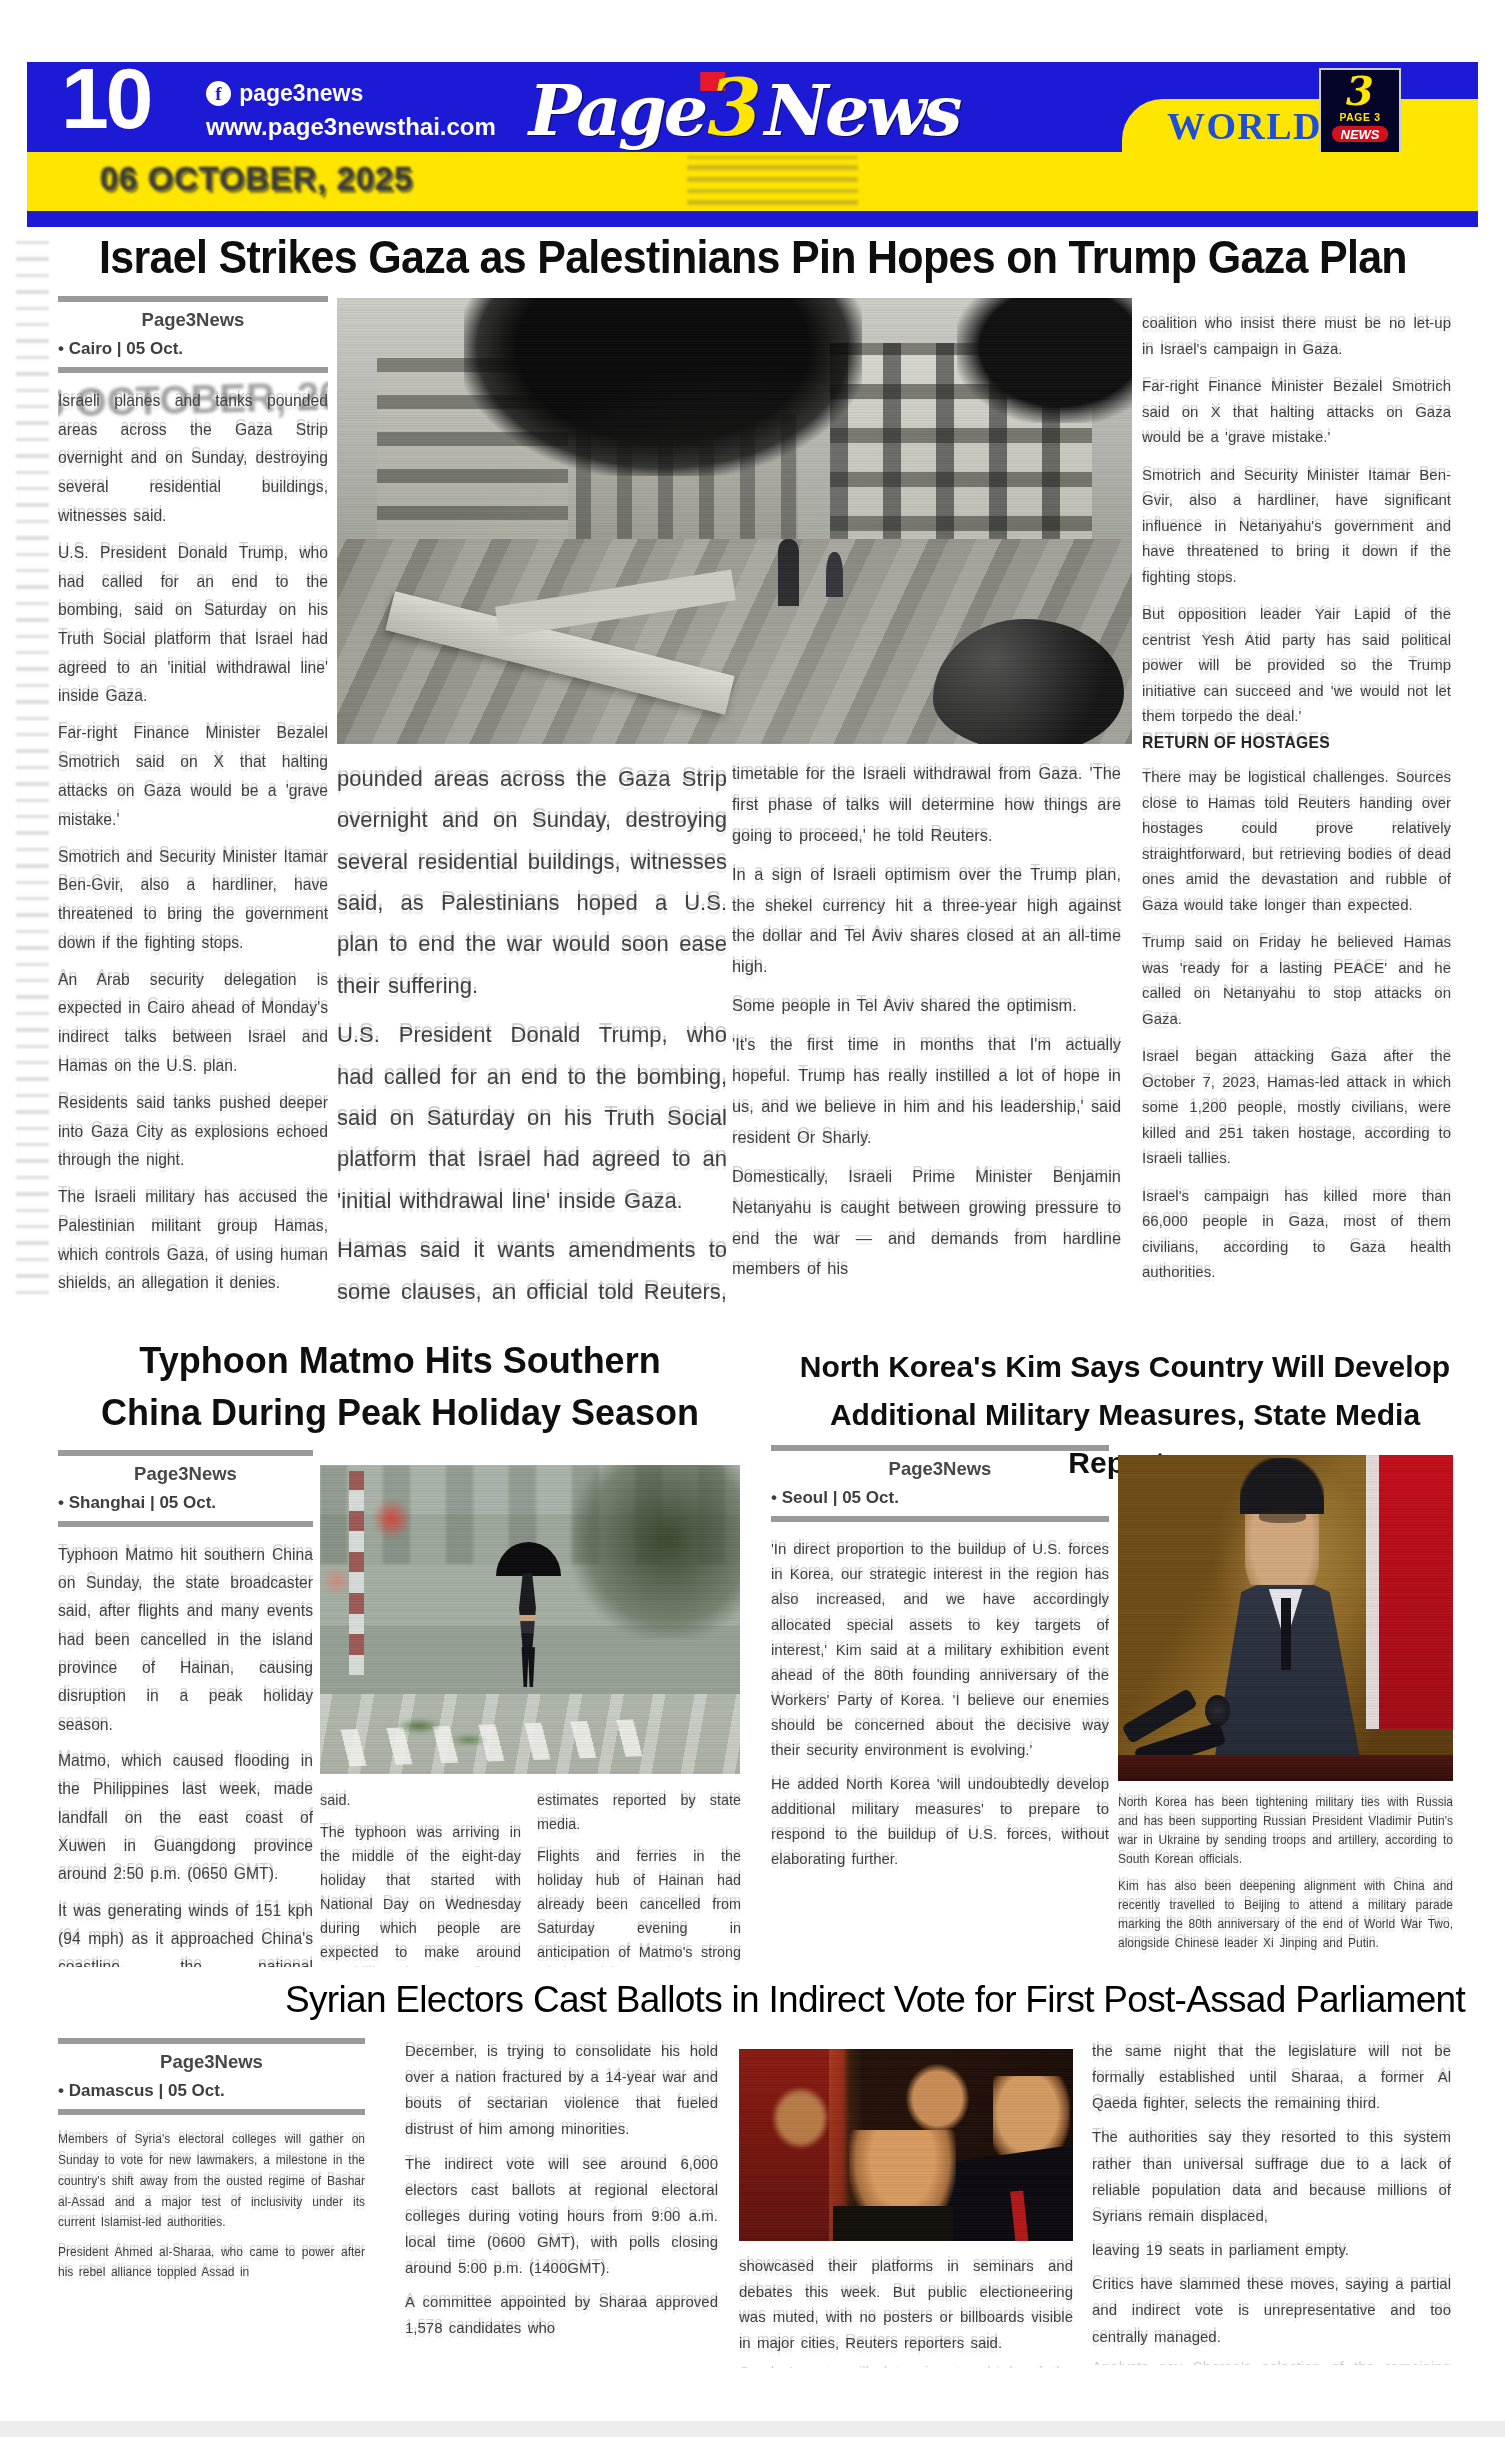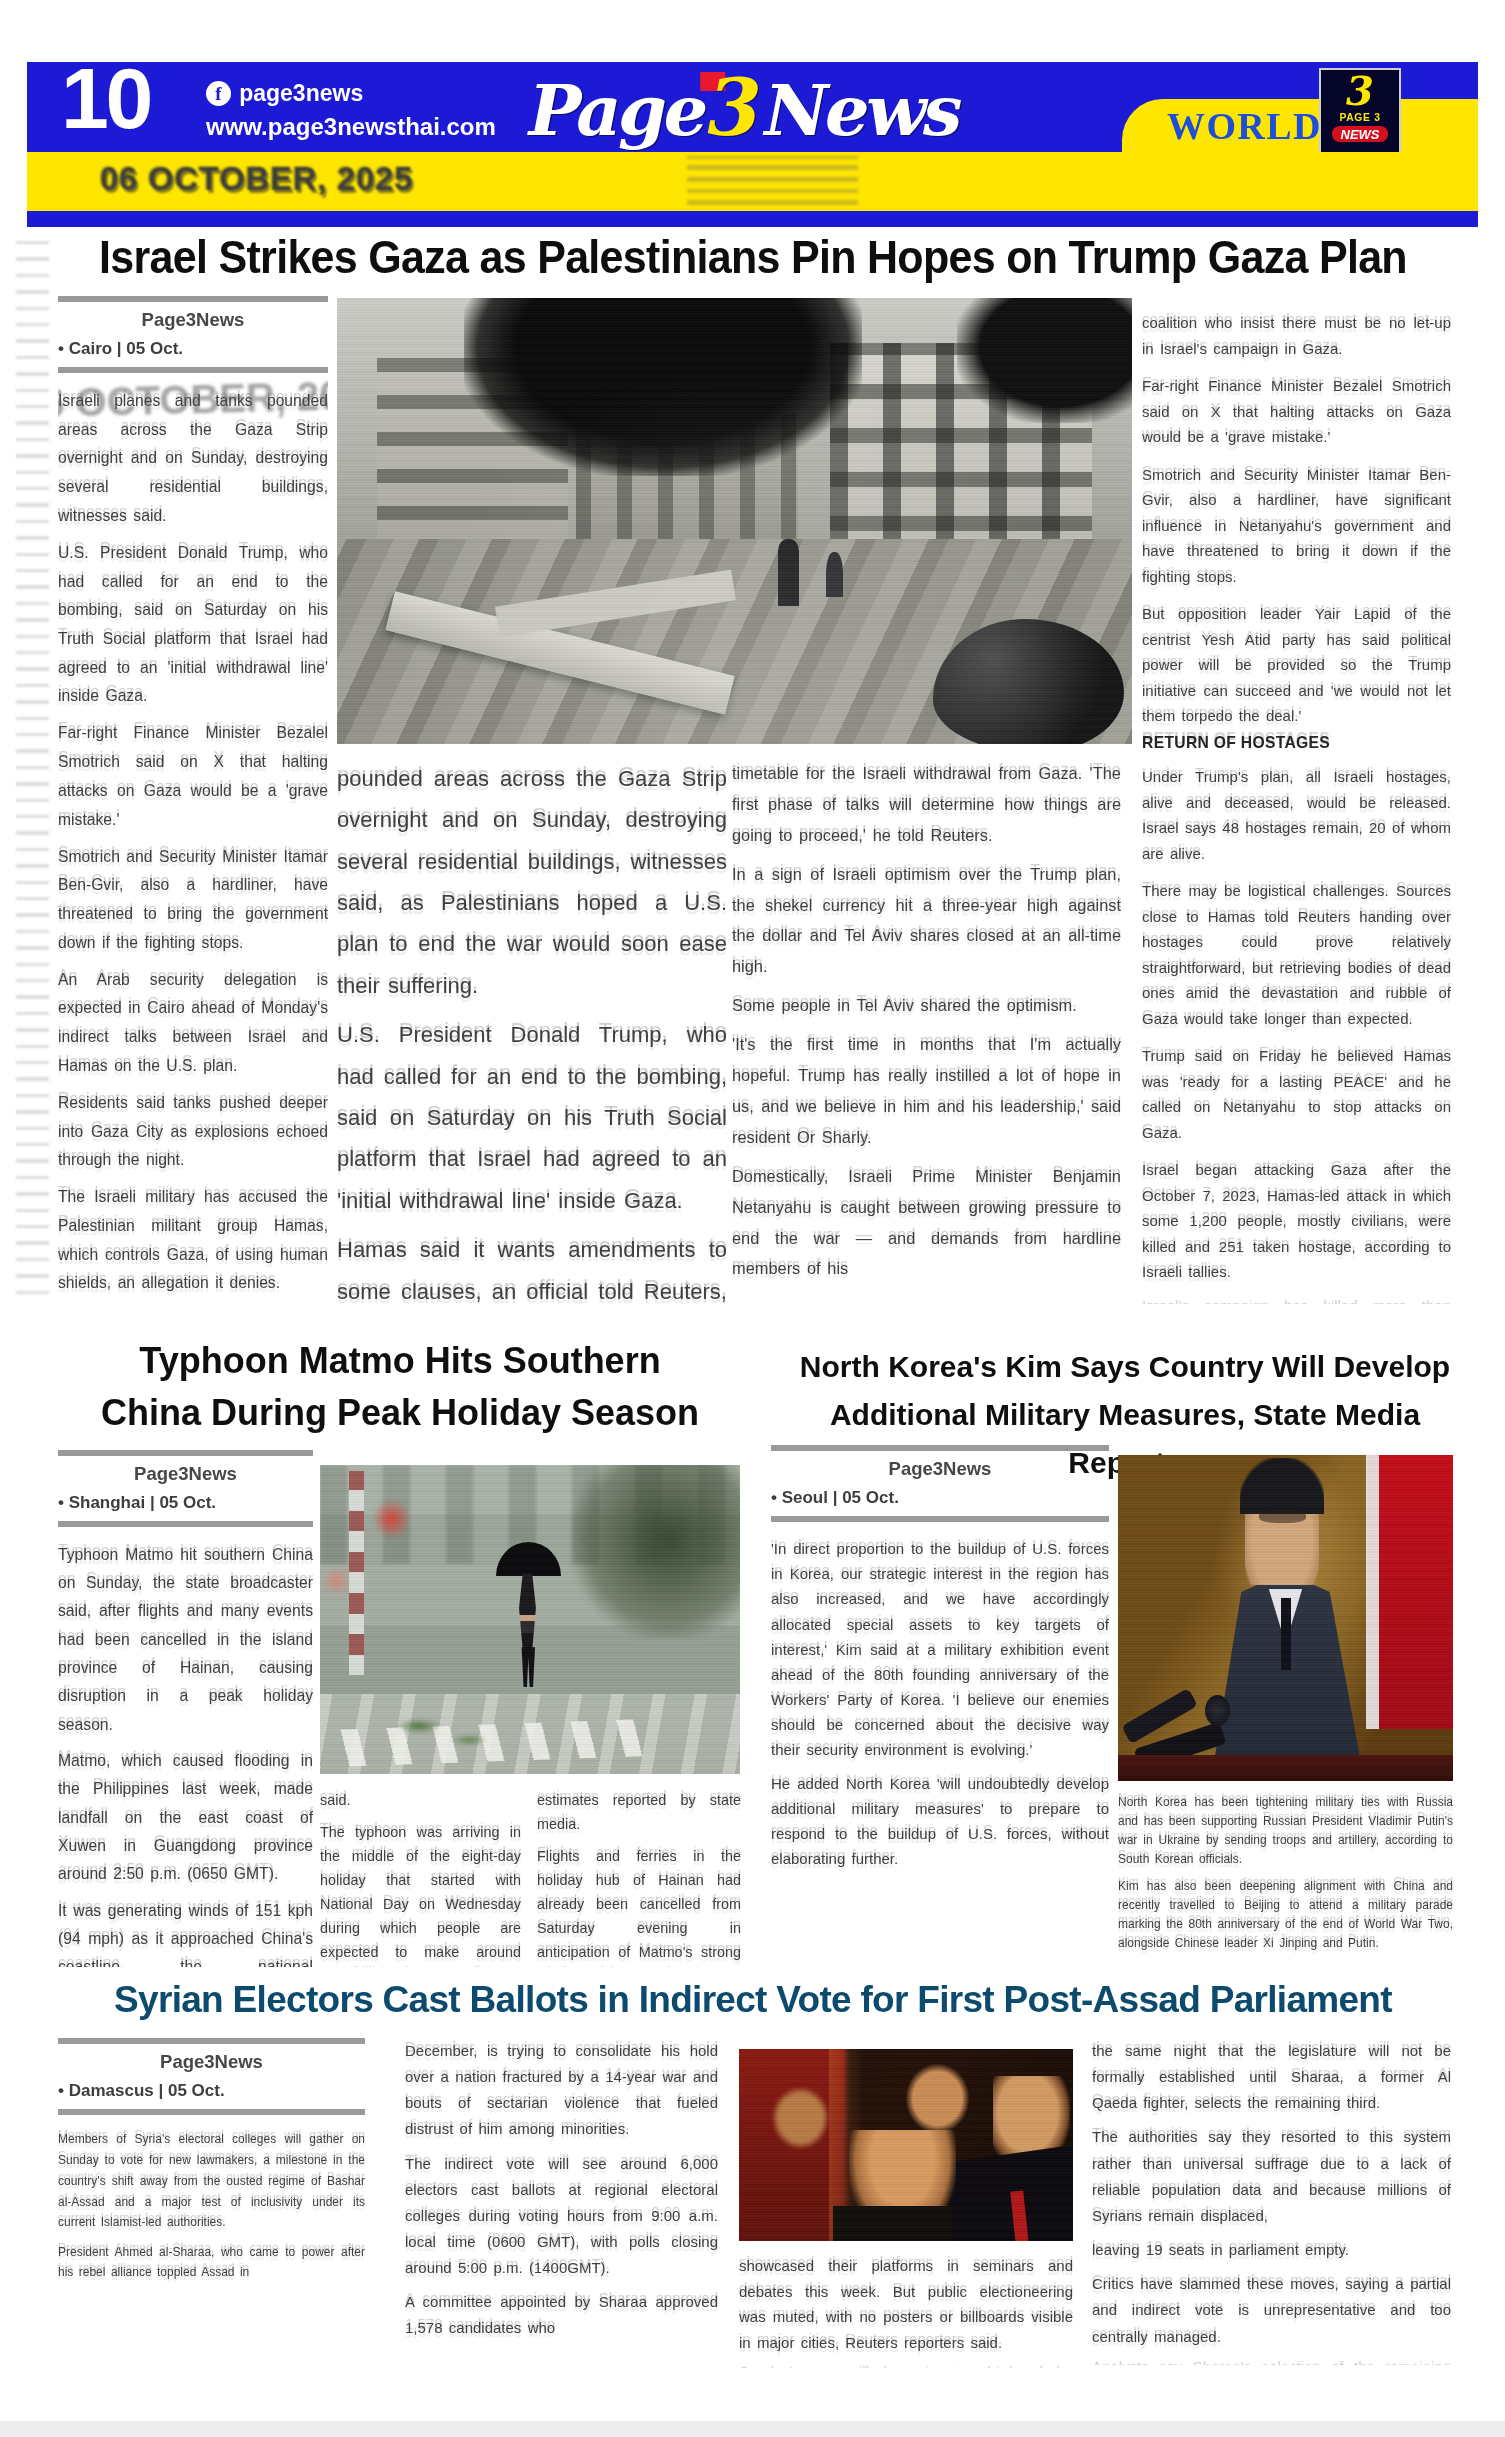--- a/index.html
+++ b/index.html
@@ -42,22 +42,22 @@
         filter:blur(1.4px);}
   .bluestrip{position:absolute;left:27px;top:211px;width:1451px;height:16.4px;background:#1c1ad4;}
 
   
   .h1{position:absolute;left:31px;top:233px;width:1444px;text-align:center;font-size:43px;
       font-weight:800;color:#0e0e0e;letter-spacing:-0.7px;filter:blur(0.4px);transform:scaleY(1.06);}
   .h2-ty{position:absolute;left:58px;top:1335px;width:684px;text-align:center;font-weight:800;
          font-size:36px;color:#0f0f0f;line-height:1.45;filter:blur(0.4px);}
   .h2-nk{position:absolute;left:771px;top:1343px;width:708px;text-align:center;font-weight:800;
          font-size:30px;color:#0f0f0f;line-height:1.6;filter:blur(0.5px);}
-  .h3{position:absolute;left:41px;top:1979px;width:1424px;text-align:center;font-weight:700;
-      font-size:37px;color:#0c4a6e;letter-spacing:-0.7px;filter:blur(0.4px);}
+  .h3{position:absolute;left:41px;top:1979px;width:1424px;text-align:right;font-weight:400;
+      font-size:37px;color:#000000;letter-spacing:-0.7px;filter:blur(0.4px);}
 
   
   .col{position:absolute;overflow:hidden;}
   .par{color:#3f3f3f;text-align:justify;margin:0 0 8.2px;filter:blur(0.5px);word-spacing:2.1px;
        text-shadow:0 -4.1px 0.7px rgba(70,70,70,.28),0 4.1px 1.4px rgba(100,100,100,.16);}
   .subhead{font-weight:800;color:#252525;margin:4.1px 0 9.6px;filter:blur(0.5px);letter-spacing:0.3px;
        text-shadow:0 -4.1px 0.7px rgba(70,70,70,.24);}
   .byblock{border-top:6.2px solid #9a9a9a;border-bottom:6.2px solid #9a9a9a;padding:5.5px 0 8.2px;
        margin-bottom:13.7px;filter:blur(0.6px);}
   .byname{text-align:center;font-weight:800;font-size:18.5px;color:#474747;margin:1.4px 0 8.2px;}
@@ -250,21 +250,20 @@
         <p class="par">Domestically, Israeli Prime Minister Benjamin Netanyahu is caught between growing pressure to end the war — and demands from hardline members of his</p>
       </div>
   </div>
   <div class="col colD">
     <div>
         <p class="par">coalition who insist there must be no let-up in Israel's campaign in Gaza.</p>
         <p class="par">Far-right Finance Minister Bezalel Smotrich said on X that halting attacks on Gaza would be a 'grave mistake.'</p>
         <p class="par">Smotrich and Security Minister Itamar Ben-Gvir, also a hardliner, have significant influence in Netanyahu's government and have threatened to bring it down if the fighting stops.</p>
         <p class="par">But opposition leader Yair Lapid of the centrist Yesh Atid party has said political power will be provided so the Trump initiative can succeed and 'we would not let them torpedo the deal.'</p>
         <div class="subhead">RETURN OF HOSTAGES</div>
-        <p class="par">Under Trump's plan, all Israeli hostages, alive and deceased, would be released. Israel says 48 hostages remain, 20 of whom are alive.</p>
         <p class="par">There may be logistical challenges. Sources close to Hamas told Reuters handing over hostages could prove relatively straightforward, but retrieving bodies of dead ones amid the devastation and rubble of Gaza would take longer than expected.</p>
         <p class="par">Trump said on Friday he believed Hamas was 'ready for a lasting PEACE' and he called on Netanyahu to stop attacks on Gaza.</p>
         <p class="par">Israel began attacking Gaza after the October 7, 2023, Hamas-led attack in which some 1,200 people, mostly civilians, were killed and 251 taken hostage, according to Israeli tallies.</p>
         <p class="par">Israel's campaign has killed more than 66,000 people in Gaza, most of them civilians, according to Gaza health authorities.</p>
       </div>
   </div>
 
   <div class="h2-ty">
     <div>Typhoon Matmo Hits Southern</div>
     <div>China During Peak Holiday Season</div>

